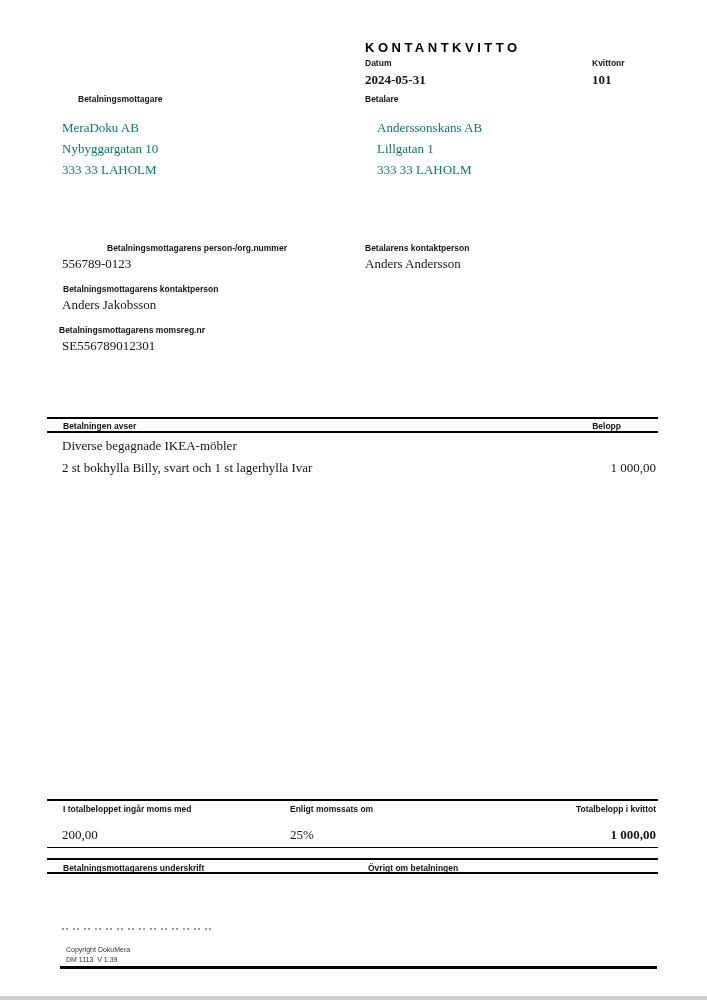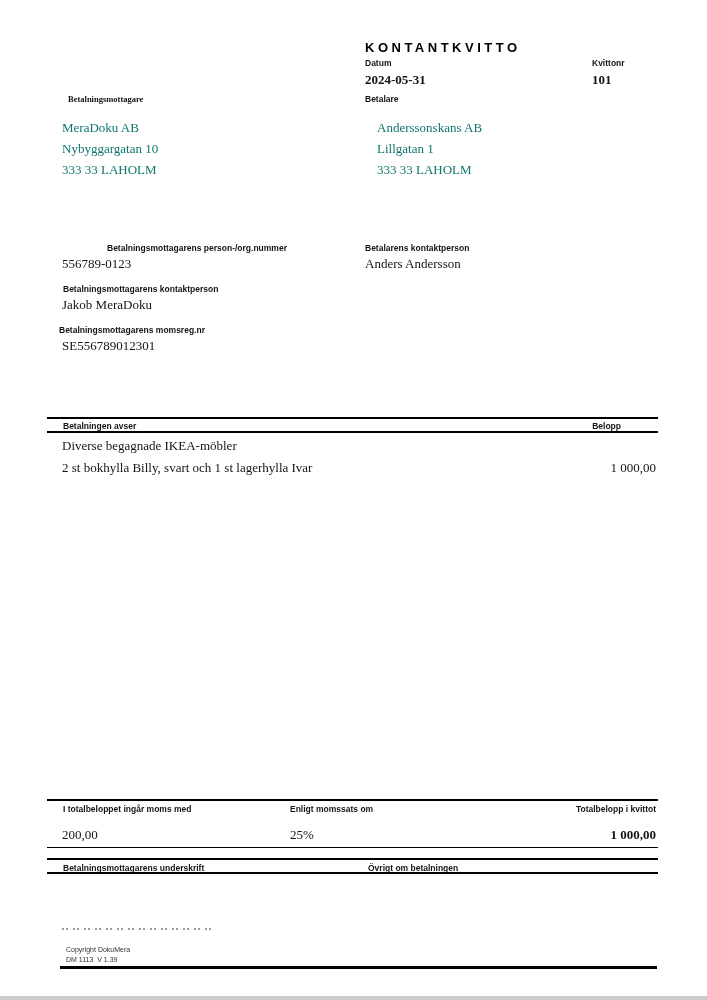--- a/index.html
+++ b/index.html
@@ -81,21 +81,21 @@
 <div class="page">
 
   <div class="abs title" style="left:365px; top:40px;">KONTANTKVITTO</div>
 
   <div class="abs lbl" style="left:365px; top:58px;">Datum</div>
   <div class="abs val bold" style="left:365px; top:72px;">2024-05-31</div>
 
   <div class="abs lbl" style="left:592px; top:58px;">Kvittonr</div>
   <div class="abs val bold" style="left:592px; top:72px;">101</div>
 
-  <div class="abs lbl" style="left:68px; top:94px;font-family:Liberation Serif, serif;">Betalningsmottagare</div>
+  <div class="abs lbl" style="left:78px; top:94px;">Betalningsmottagare</div>
   <div class="abs lbl" style="left:365px; top:94px;">Betalare</div>
 
   <div class="abs addr" style="left:62px; top:117px;">
     <div>MeraDoku AB</div>
     <div>Nybyggargatan 10</div>
     <div>333 33 LAHOLM</div>
   </div>
 
   <div class="abs addr" style="left:377px; top:117px;">
     <div>Anderssonskans AB</div>
@@ -103,21 +103,21 @@
     <div>333 33 LAHOLM</div>
   </div>
 
   <div class="abs lbl" style="left:63px; top:243px;padding-left:44px;">Betalningsmottagarens person-/org.nummer</div>
   <div class="abs val" style="left:62px; top:256px;">556789-0123</div>
 
   <div class="abs lbl" style="left:365px; top:243px;">Betalarens kontaktperson</div>
   <div class="abs val" style="left:365px; top:256px;">Anders Andersson</div>
 
   <div class="abs lbl" style="left:63px; top:284px;">Betalningsmottagarens kontaktperson</div>
-  <div class="abs val" style="left:62px; top:297px;">Jakob MeraDoku</div>
+  <div class="abs val" style="left:62px; top:297px;">Anders Jakobsson</div>
 
   <div class="abs lbl" style="left:59px; top:325px;text-align:center;">Betalningsmottagarens momsreg.nr</div>
   <div class="abs val" style="left:62px; top:338px;">SE556789012301</div>
 
   <div class="rule" style="left:47px; top:417px; width:611px; height:2px;"></div>
   <div class="abs lbl" style="left:63px; top:421px;">Betalningen avser</div>
   <div class="abs lbl right" style="right:86px; top:421px;">Belopp</div>
   <div class="rule" style="left:47px; top:431px; width:611px; height:2px;"></div>
 
   <div class="abs val" style="left:62px; top:438px;">Diverse begagnade IKEA-möbler</div>

